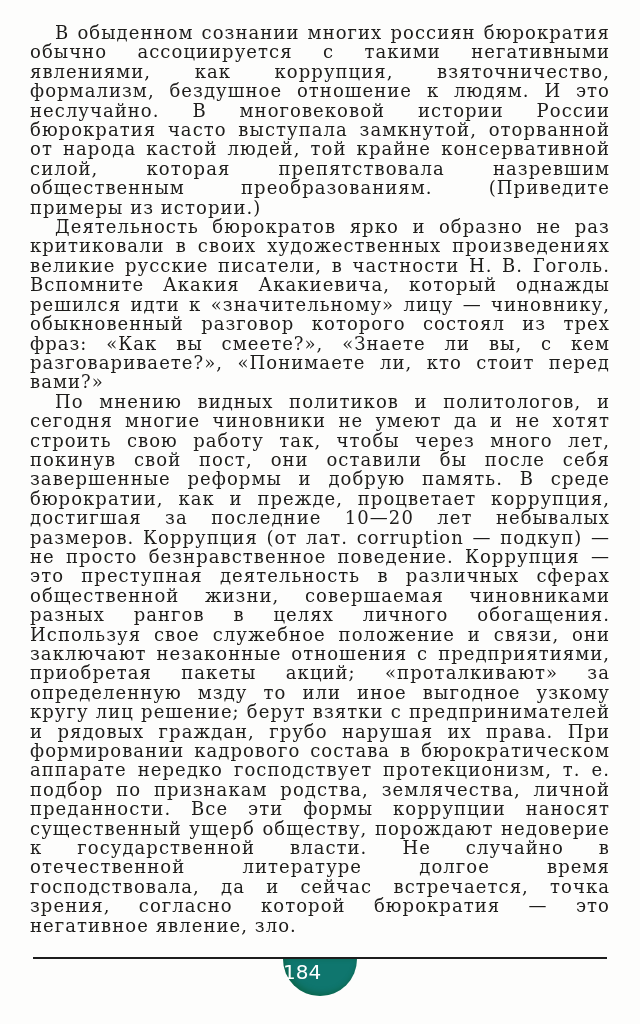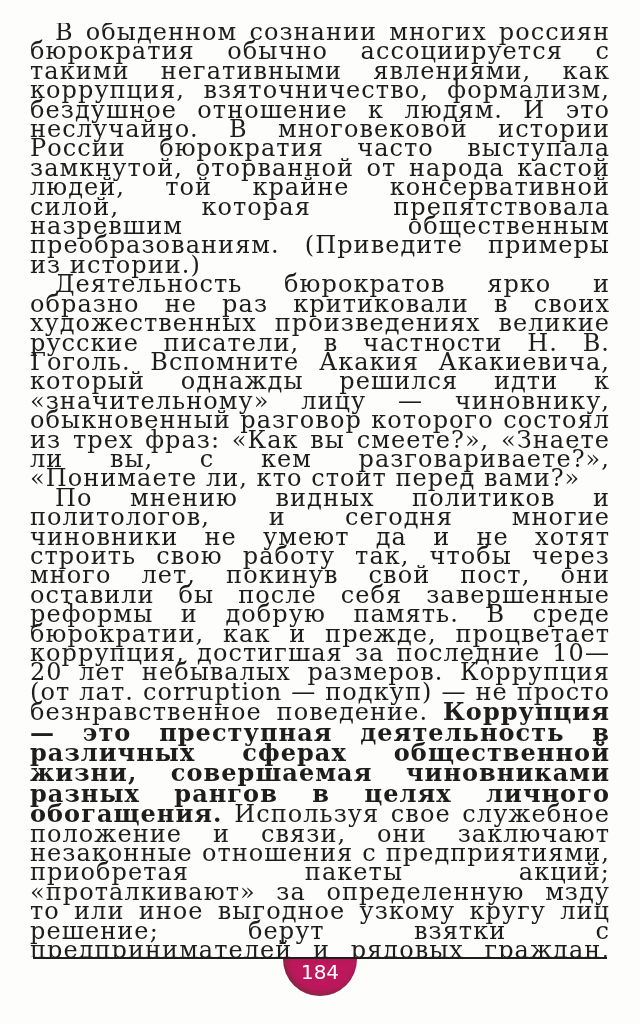--- a/index.html
+++ b/index.html
@@ -19,52 +19,52 @@
     inset: 0;
   }
   .text-block {
     position: absolute;
     top: 23px;
     left: 30px;
     width: 580px;
     height: 934px;
     overflow: hidden;
     color: #1e1d1b;
-    font-size: 24px;
+    font-size: 18px;
     line-height: 19.4px;
     letter-spacing: 1.05px;
     text-align: justify;
     text-justify: inter-word;
   }
   .para {
     margin: 0;
     padding: 0;
     text-indent: 25px;
   }
   .seg-bold {
-    font-weight: bold;
+    font-weight: normal;
   }
   .footer-rule {
     position: absolute;
     top: 957px;
     left: 33px;
     width: 574px;
     height: 2px;
     background: #1d1d1d;
   }
   .page-badge {
     position: absolute;
     top: 959px;
     left: 283px;
     width: 74px;
     height: 37px;
-    background: #be185d;
+    background: #0f766e;
     border-radius: 0 0 37px 37px / 0 0 37px 37px;
     box-shadow: inset 2px -2px 6px rgba(0,70,0,0.35);
-    text-align: center;
+    text-align: left;
     color: #ffffff;
     font-family: "DejaVu Sans", "Liberation Sans", sans-serif;
     font-size: 20px;
     line-height: 27px;
   }
 </style>
 </head>
 <body>
 
 <div class="page">

